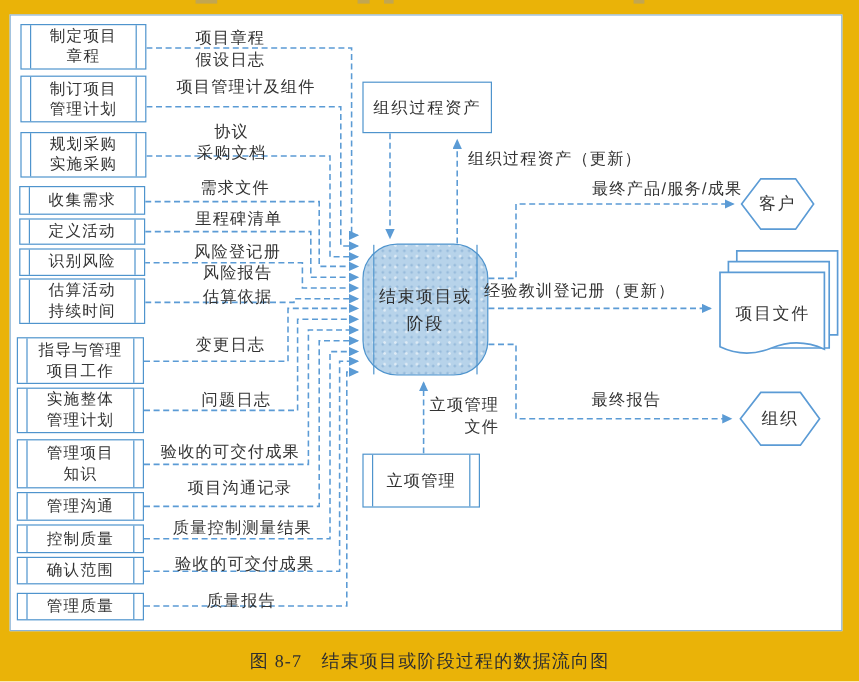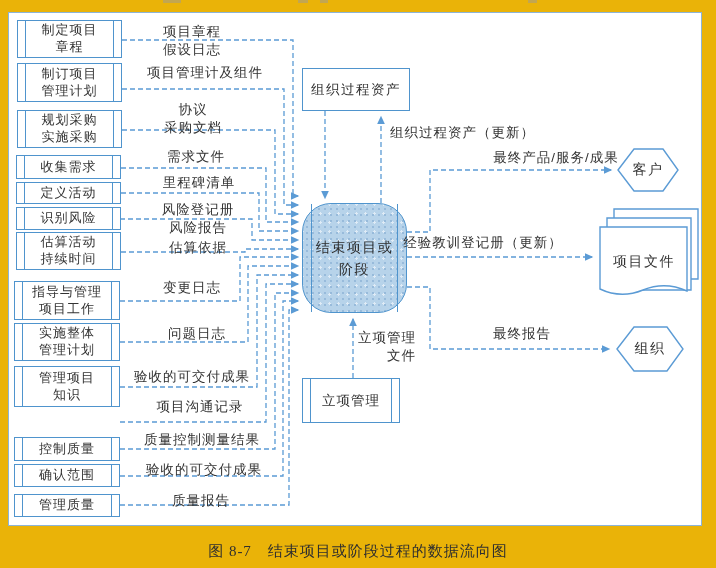--- a/index.html
+++ b/index.html
@@ -129,20 +129,21 @@
   <div class="pbox" style="left:16px;top:182px;width:105px;height:22px;">定义活动</div>
   <div class="pbox" style="left:16px;top:207px;width:105px;height:23px;">识别风险</div>
   <div class="pbox" style="left:16px;top:232px;width:105px;height:38px;">估算活动
 持续时间</div>
   <div class="pbox" style="left:14px;top:281px;width:106px;height:39px;">指导与管理
 项目工作</div>
   <div class="pbox" style="left:14px;top:323px;width:106px;height:38px;">实施整体
 管理计划</div>
   <div class="pbox" style="left:14px;top:366px;width:106px;height:41px;">管理项目
 知识</div>
+  <div class="pbox" style="left:14px;top:410px;width:106px;height:24px;">管理沟通</div>
   <div class="pbox" style="left:14px;top:437px;width:106px;height:24px;">控制质量</div>
   <div class="pbox" style="left:14px;top:464px;width:106px;height:23px;">确认范围</div>
   <div class="pbox" style="left:14px;top:494px;width:106px;height:23px;">管理质量</div>
 
   <div class="flabel" style="left:192px;top:41px;">项目章程
 假设日志</div>
   <div class="flabel" style="left:205px;top:73px;text-align:center;">项目管理计及组件</div>
   <div class="flabel" style="left:193px;top:107px;margin-top:12px;">协议
 采购文档</div>
   <div class="flabel" style="left:196px;top:157px;">需求文件</div>

